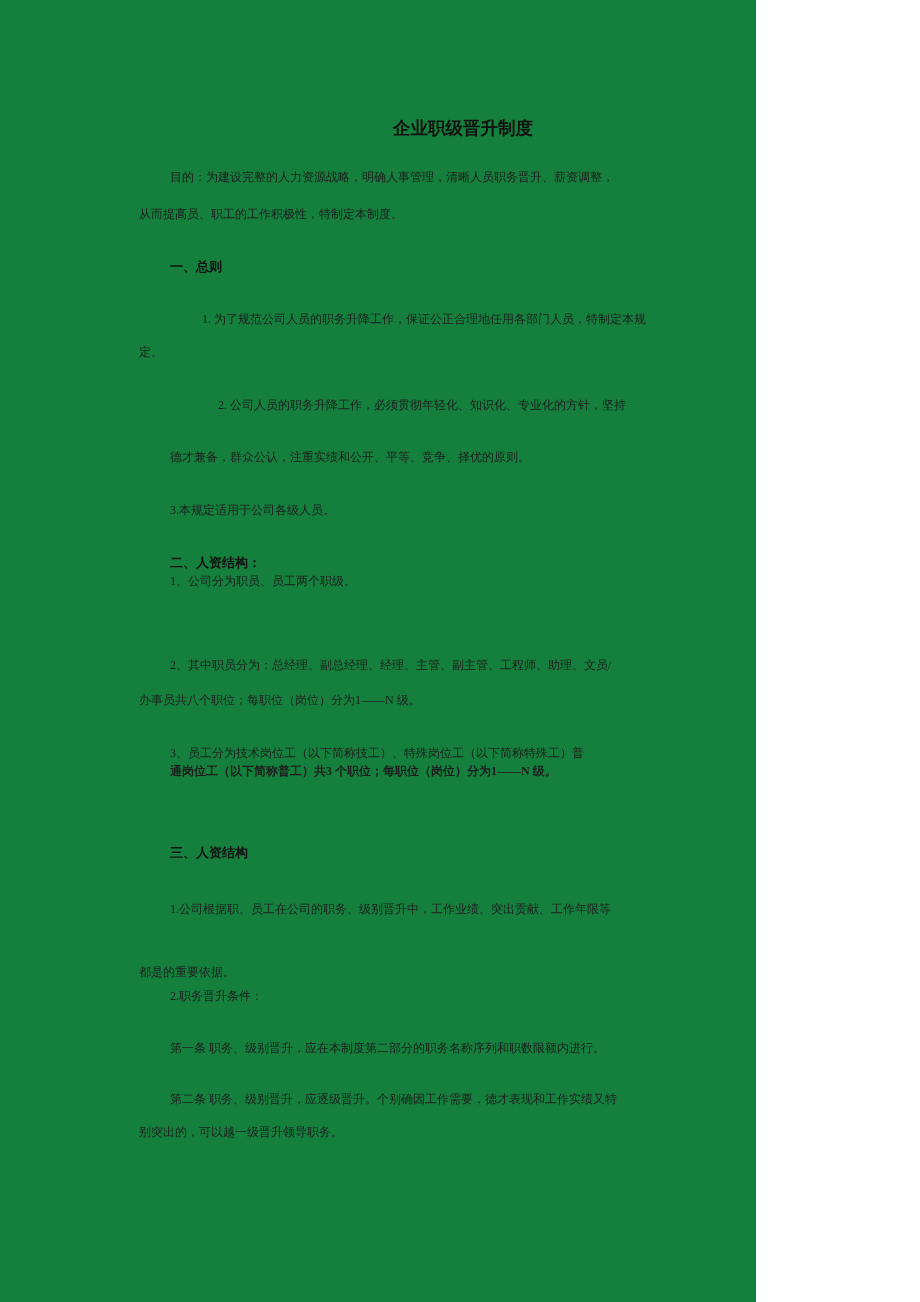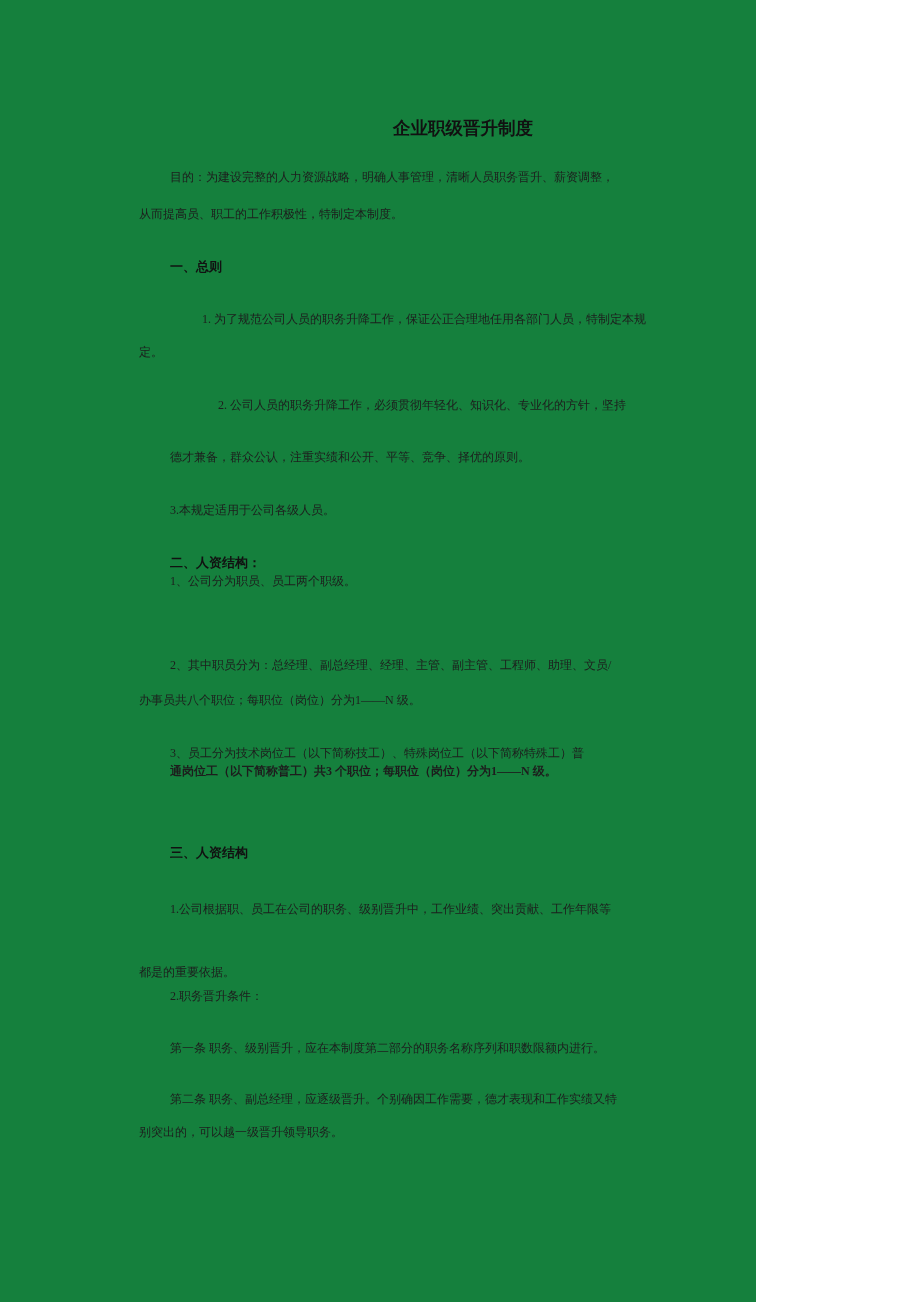--- a/index.html
+++ b/index.html
@@ -59,16 +59,16 @@
       <div class="line style-body pos-indent" style="top: 574px;">1、公司分为职员、员工两个职级。</div>
       <div class="line style-body pos-indent" style="top: 658px;">2、其中职员分为：总经理、副总经理、经理、主管、副主管、工程师、助理、文员/</div>
       <div class="line style-body pos-margin" style="top: 693px;">办事员共八个职位；每职位（岗位）分为1——N 级。</div>
       <div class="line style-body pos-indent" style="top: 746px;">3、员工分为技术岗位工（以下简称技工）、特殊岗位工（以下简称特殊工）普</div>
       <div class="line style-body pos-indent" style="top: 764px; font-weight: bold;">通岗位工（以下简称普工）共3 个职位；每职位（岗位）分为1——N 级。</div>
       <div class="line style-heading pos-indent" style="top: 845px;">三、人资结构</div>
       <div class="line style-body pos-indent" style="top: 902px;">1.公司根据职、员工在公司的职务、级别晋升中，工作业绩、突出贡献、工作年限等</div>
       <div class="line style-body pos-margin" style="top: 965px;">都是的重要依据。</div>
       <div class="line style-body pos-indent" style="top: 989px;">2.职务晋升条件：</div>
       <div class="line style-body pos-indent" style="top: 1041px;">第一条 职务、级别晋升，应在本制度第二部分的职务名称序列和职数限额内进行。</div>
-      <div class="line style-body pos-indent" style="top: 1092px;">第二条 职务、副总经理，应逐级晋升。个别确因工作需要，德才表现和工作实绩又特</div>
+      <div class="line style-body pos-indent" style="top: 1092px;">第二条 职务、级别晋升，应逐级晋升。个别确因工作需要，德才表现和工作实绩又特</div>
       <div class="line style-body pos-margin" style="top: 1125px;">别突出的，可以越一级晋升领导职务。</div>
     </div>
 </div>
 
 </body></html>

